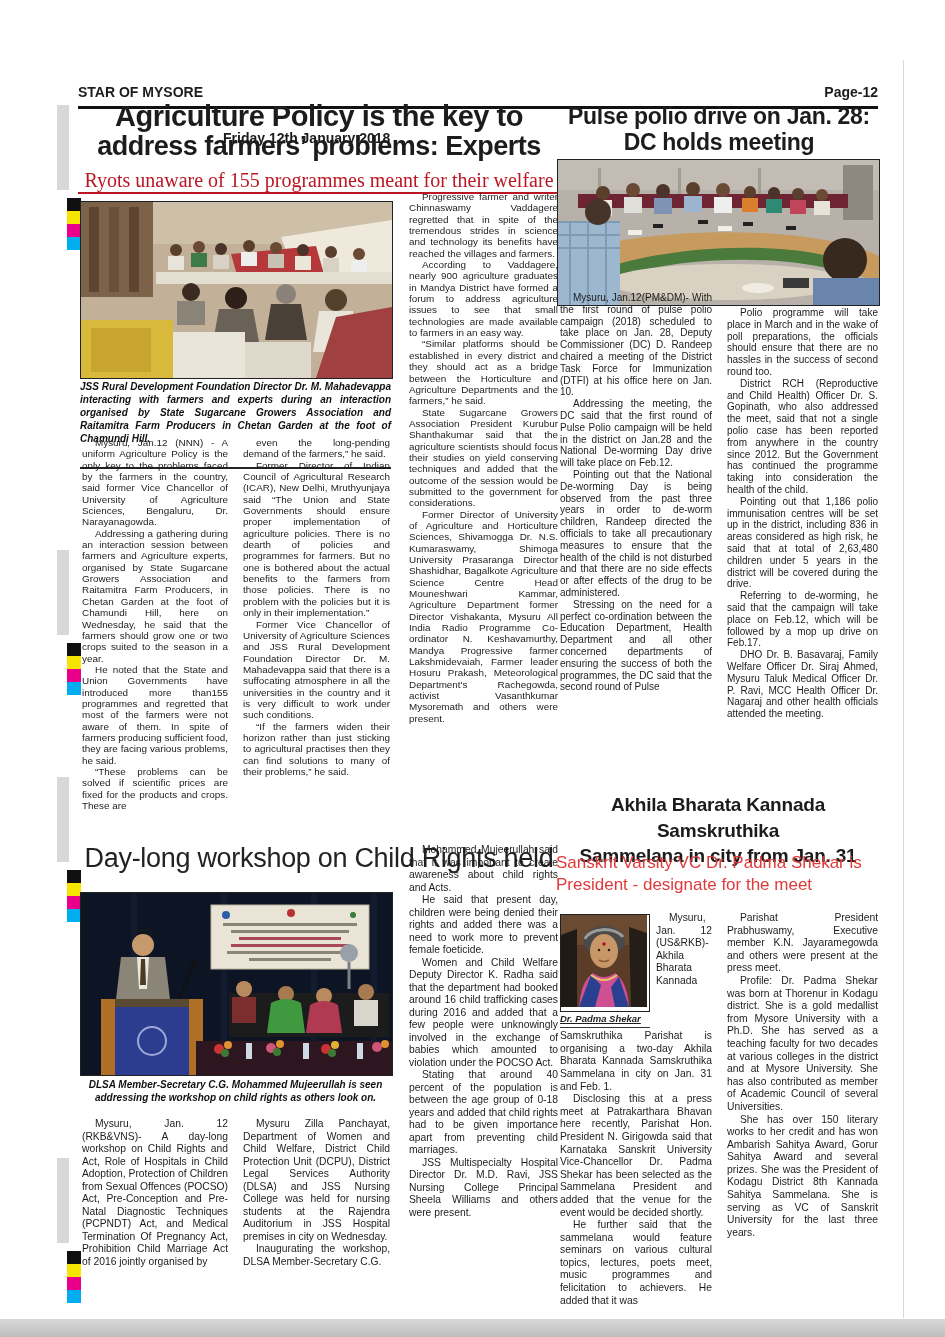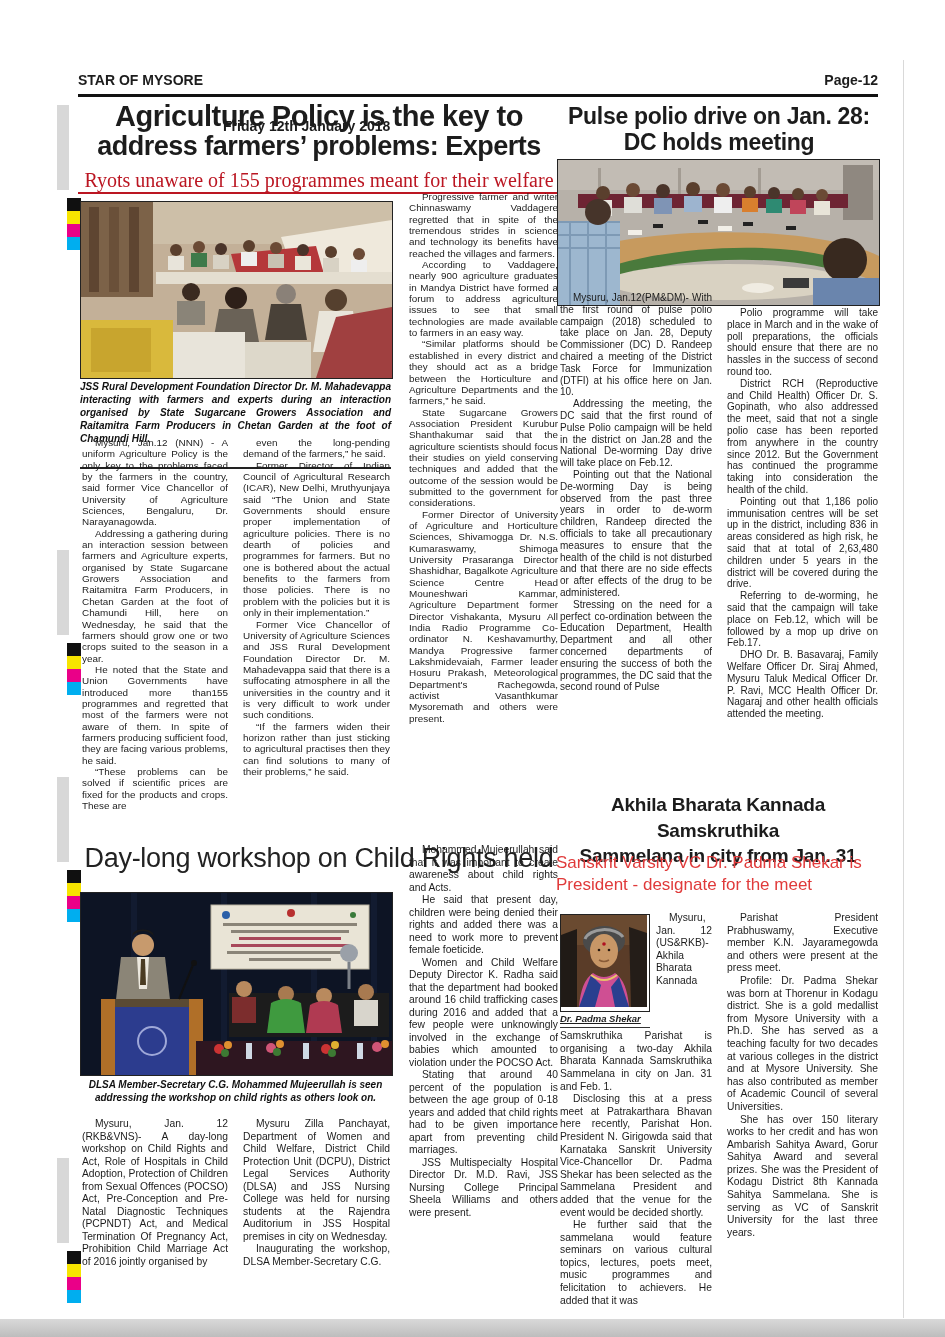--- a/index.html
+++ b/index.html
@@ -1,20 +1,20 @@
 <!DOCTYPE html>
 <html><head>
 <meta charset="utf-8">
 <style>
   html,body{margin:0;padding:0;background:#ffffff;}
   #page{position:relative;width:945px;height:1337px;background:#ffffff;overflow:hidden;
         font-family:"Liberation Sans",sans-serif;color:#1c1c1c;}
   .abs{position:absolute;}
   
-  .masthead{left:78px;top:72px;width:800px;height:22px;border-bottom:3px solid #111;
+  .masthead{left:78px;top:84px;width:800px;height:22px;border-bottom:3px solid #111;
             font-weight:bold;font-size:14px;display:flex;align-items:flex-start;}
   .masthead .paper{width:145px;}
   .masthead .date{flex:1;margin-top:46px;}
   .masthead .pageno{text-align:right;}
   
   .regbar{width:12px;height:85px;background:#d8d8d8;left:57px;}
   .regsq{width:14px;height:13px;left:67px;}
   
   .agri-h{left:78px;top:101px;width:482px;text-align:center;font-weight:bold;line-height:1.08;letter-spacing:-.5px;}
   .agri-h .l1{font-size:29px;}

